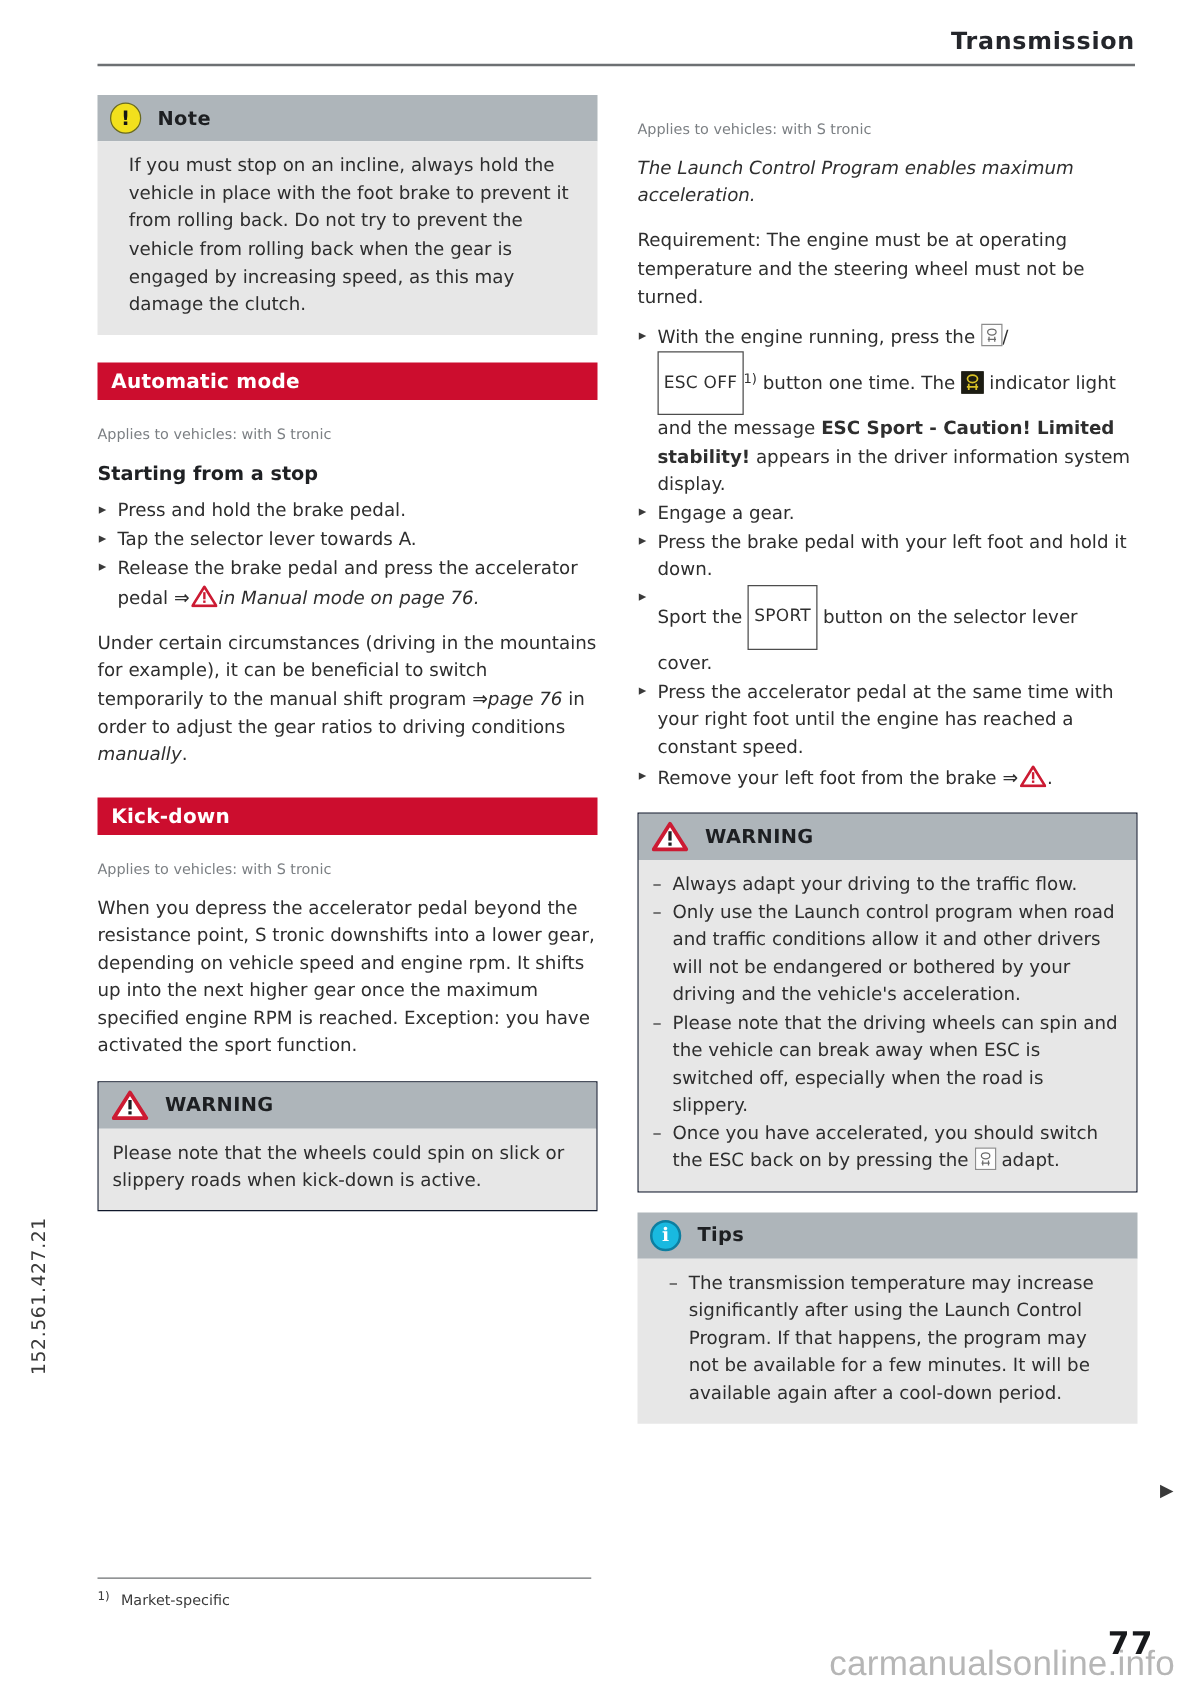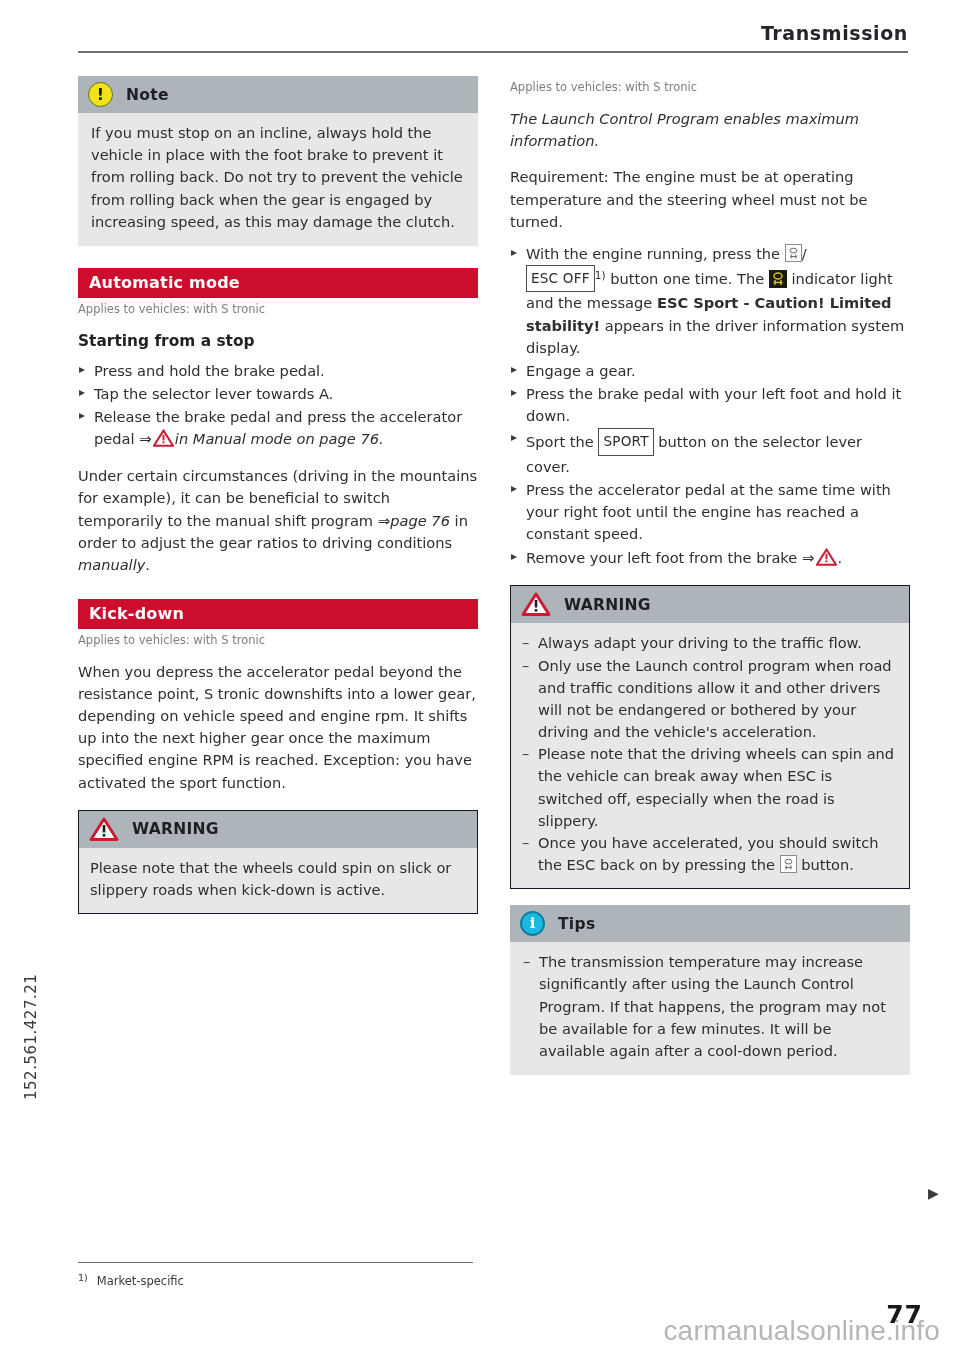--- a/index.html
+++ b/index.html
@@ -39,21 +39,21 @@
     background:#cc0d2e;
     color:#ffffff;
     font-size:16px;
     font-weight:bold;
     padding:5px 0 6px 11px;
     letter-spacing:.2px;
   }
   .applies{
     font-size:11.5px;
     color:#7b7f83;
-    margin-top:4px;
+    margin-top:20px;
     margin-bottom:2px;
   }
 
   
   p.body{
     font-size:14.6px;
     line-height:1.52;
     margin:14px 0 0 0;
     color:#2e2e2e;
   }
@@ -102,21 +102,21 @@
     padding:5px 0 5px 10px;
     height:27px;
     box-sizing:content-box;
   }
   .box-bar .bar-label{
     font-size:15.5px;font-weight:bold;color:#1d1f22;
     margin-left:13px;letter-spacing:.3px;text-align:center;
   }
   .box-body{
     background:#e7e7e7;
-    padding:9px 13px 13px 13px;
+    padding:9px 13px 13px 25px;
     font-size:14.6px;line-height:1.52;
   }
   .box-warn{border:1px solid #0f172a;}
   .box-warn .box-body{padding:9px 11px 12px 11px;}
 
   
   .ico-note{
     width:25px;height:25px;border-radius:50%;
     background:#f2e01d;border:1.5px solid #6a6a20;
     display:inline-flex;align-items:center;justify-content:center;
@@ -141,21 +141,21 @@
     vertical-align:-3px;margin:0 1px;
   }
   .tri-inline svg{display:block;}
 
   .arrow-ref{font-size:15px;}
 
   
   .keycap{
     display:inline-block;
     border:1px solid #4d4d4d;
-    padding:4px 4px;
+    padding:16px 4px;
     font-size:13.6px;
     line-height:1.28;
     vertical-align:1px;
     white-space:nowrap;
     letter-spacing:.2px;
   }
   .esc-btn{
     display:inline-block;
     width:15px;height:16px;
     border:1px solid #8c8c8c;
@@ -268,21 +268,21 @@
         <span class="bar-label">WARNING</span>
       </div>
       <div class="box-body">Please note that the wheels could spin on slick or slippery roads when kick-down is active.</div>
     </div>
   </div>
 
   <div class="col col-right">
 
     <div>
       <div class="applies">Applies to vehicles: with S tronic</div>
-      <p class="body ital">The Launch Control Program enables maximum information.</p>
+      <p class="body ital">The Launch Control Program enables maximum acceleration.</p>
       <p class="body">Requirement: The engine must be at operating temperature and the steering wheel must not be turned.</p>
 
       <ul class="arrows" style="margin-top:10px;">
         <li><span>With the engine running, press the </span><span class="esc-btn"><svg viewBox="0 0 15 16">
                 <rect x="0" y="0" width="15" height="16" fill="#fdfdfd"></rect>
                 <ellipse cx="7.5" cy="5.6" rx="3.4" ry="2.4" fill="none" stroke="#6a6a6a" stroke-width="1"></ellipse>
                 <path d="M4.2 11.5 L10.8 11.5" stroke="#6a6a6a" stroke-width="1"></path>
                 <path d="M5.2 9.4 L5.2 13.4 M9.8 9.4 L9.8 13.4" stroke="#6a6a6a" stroke-width="1"></path>
               </svg></span><span>/</span><br><span class="keycap">ESC OFF</span><span class="sup">1)</span><span> button one time. The </span><span class="esc-ind"><svg viewBox="0 0 18 18">
                 <rect x="0" y="0" width="18" height="18" fill="#1c1c12"></rect>
@@ -316,21 +316,21 @@
       <div class="box-body">
         <ul class="dashes">
           <li>Always adapt your driving to the traffic flow.</li>
           <li>Only use the Launch control program when road and traffic conditions allow it and other drivers will not be endangered or bothered by your driving and the vehicle's acceleration.</li>
           <li>Please note that the driving wheels can spin and the vehicle can break away when ESC is switched off, especially when the road is slippery.</li>
           <li><span>Once you have accelerated, you should switch the ESC back on by pressing the </span><span class="esc-btn"><svg viewBox="0 0 15 16">
                   <rect x="0" y="0" width="15" height="16" fill="#fdfdfd"></rect>
                   <ellipse cx="7.5" cy="5.6" rx="3.4" ry="2.4" fill="none" stroke="#6a6a6a" stroke-width="1"></ellipse>
                   <path d="M4.2 11.5 L10.8 11.5" stroke="#6a6a6a" stroke-width="1"></path>
                   <path d="M5.2 9.4 L5.2 13.4 M9.8 9.4 L9.8 13.4" stroke="#6a6a6a" stroke-width="1"></path>
-                </svg></span><span> button.</span></li>
+                </svg></span><span> adapt.</span></li>
         </ul>
       </div>
     </div>
 
     <div class="box">
       <div class="box-bar">
         <span class="ico-tips">i</span>
         <span class="bar-label">Tips</span>
       </div>
       <div class="box-body">

